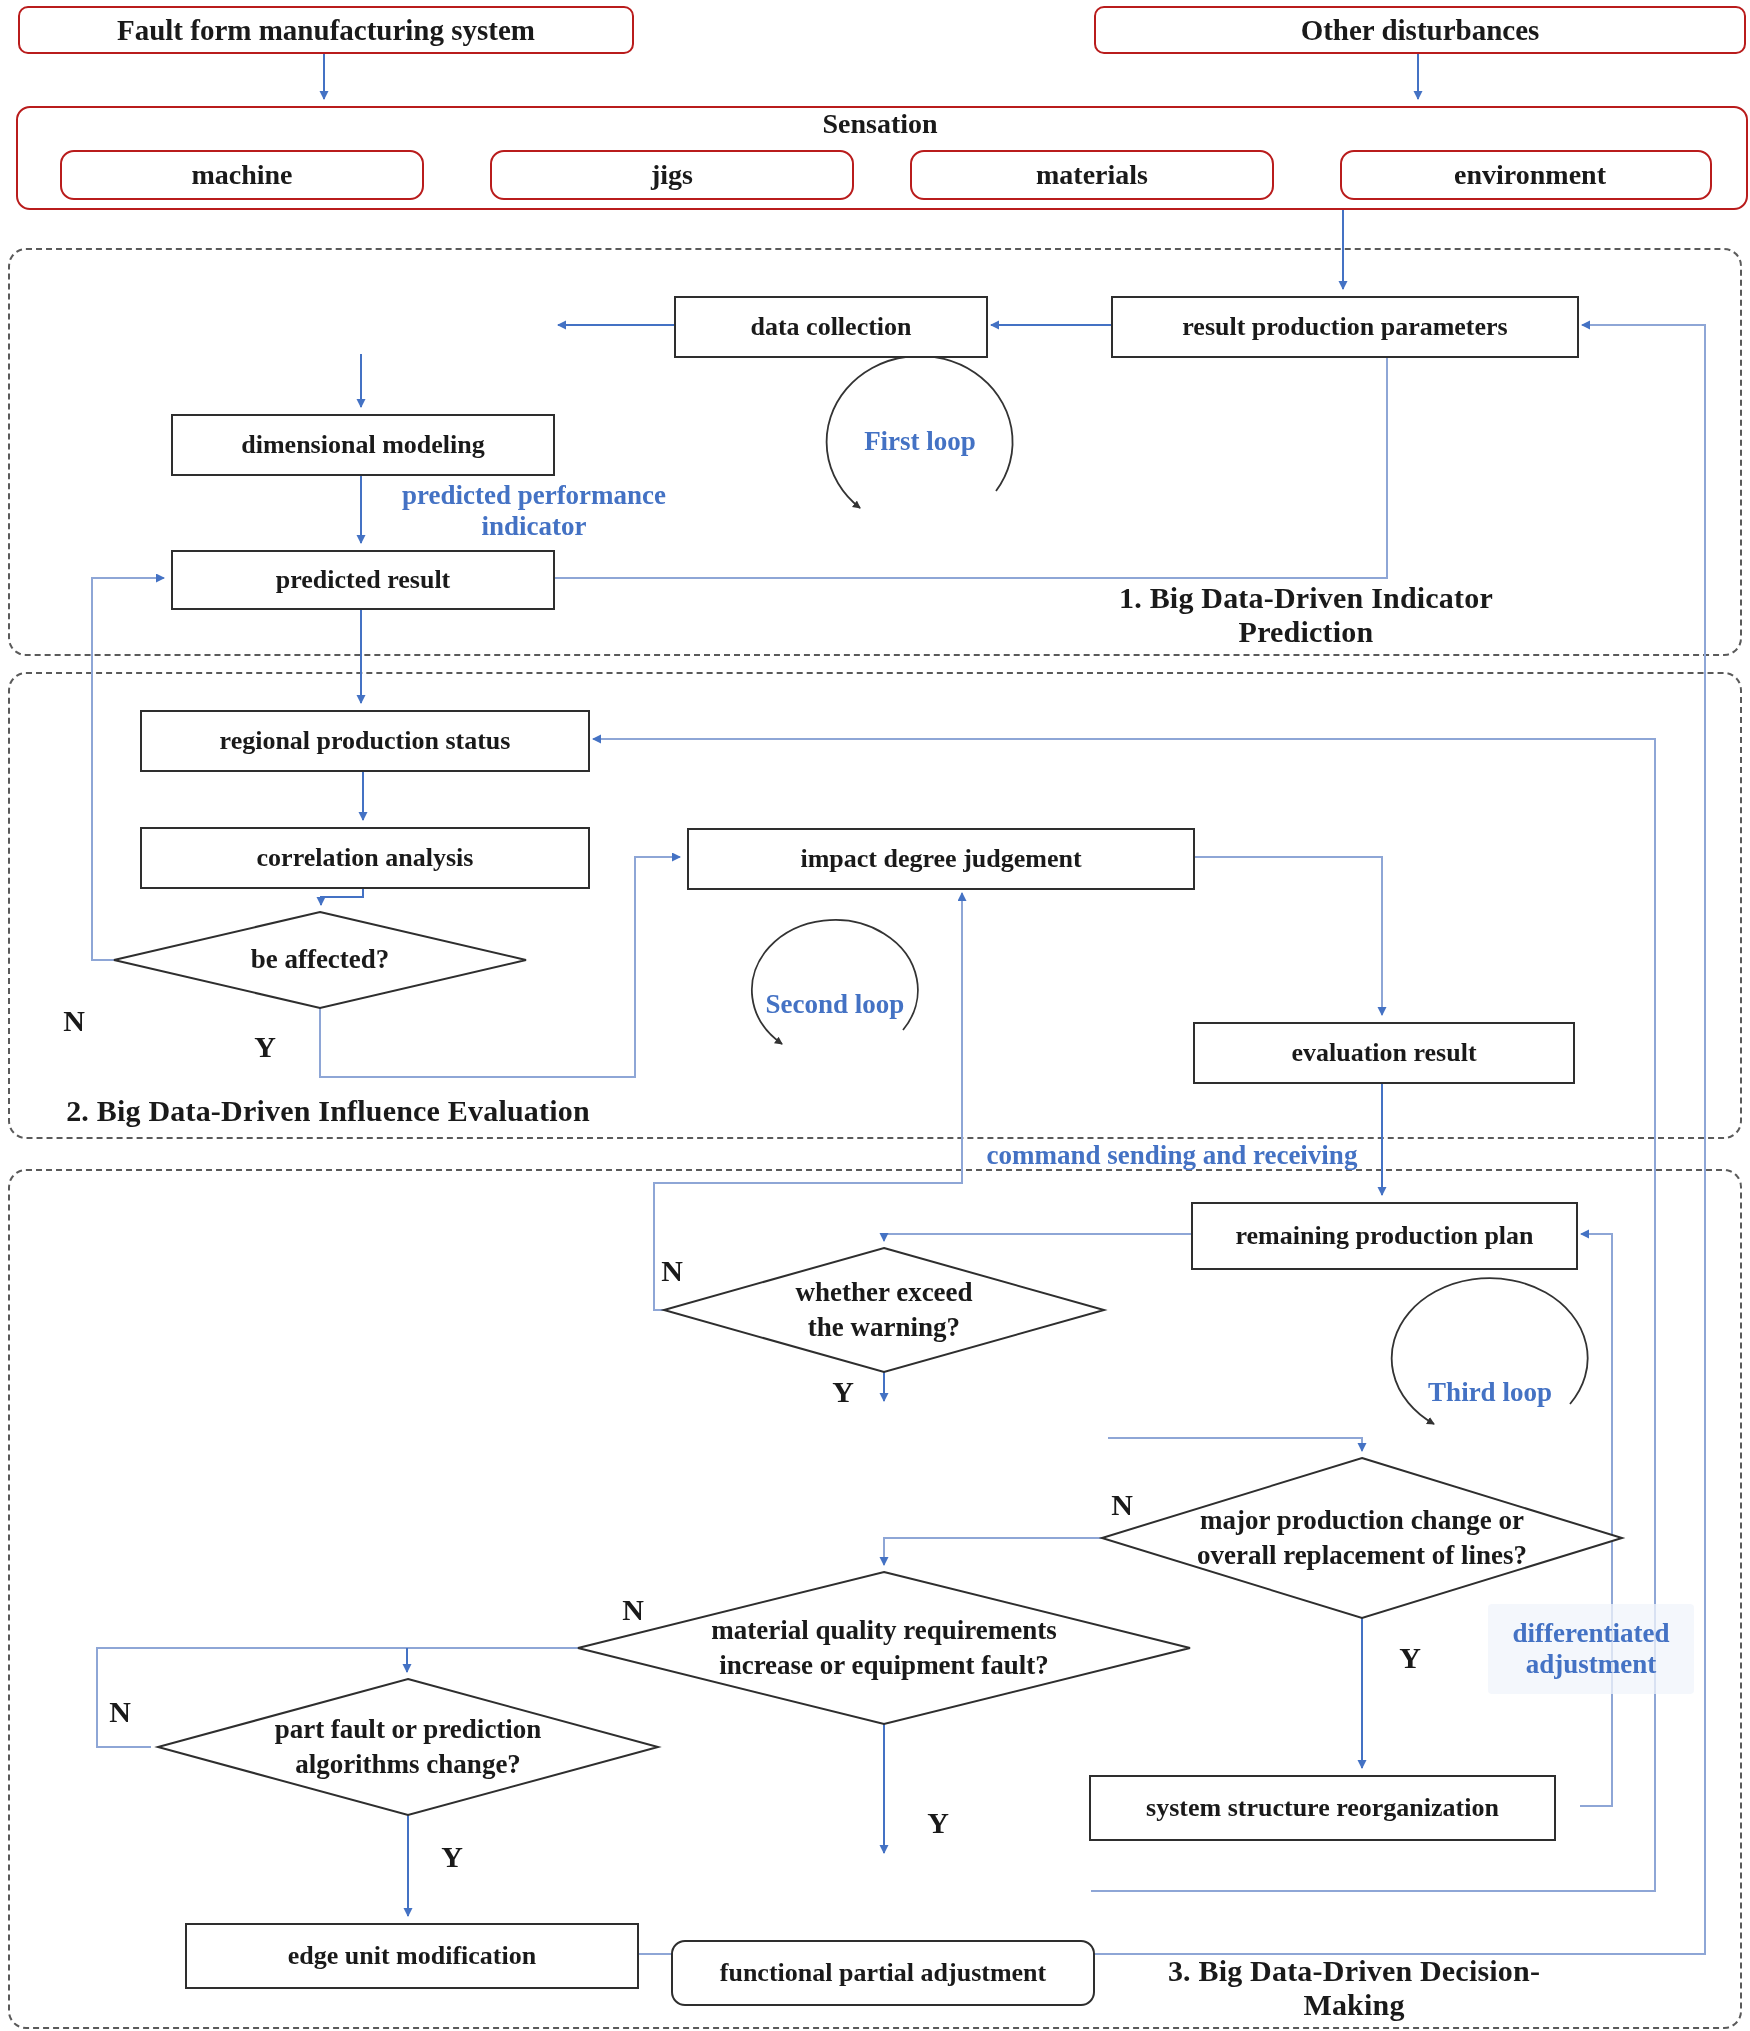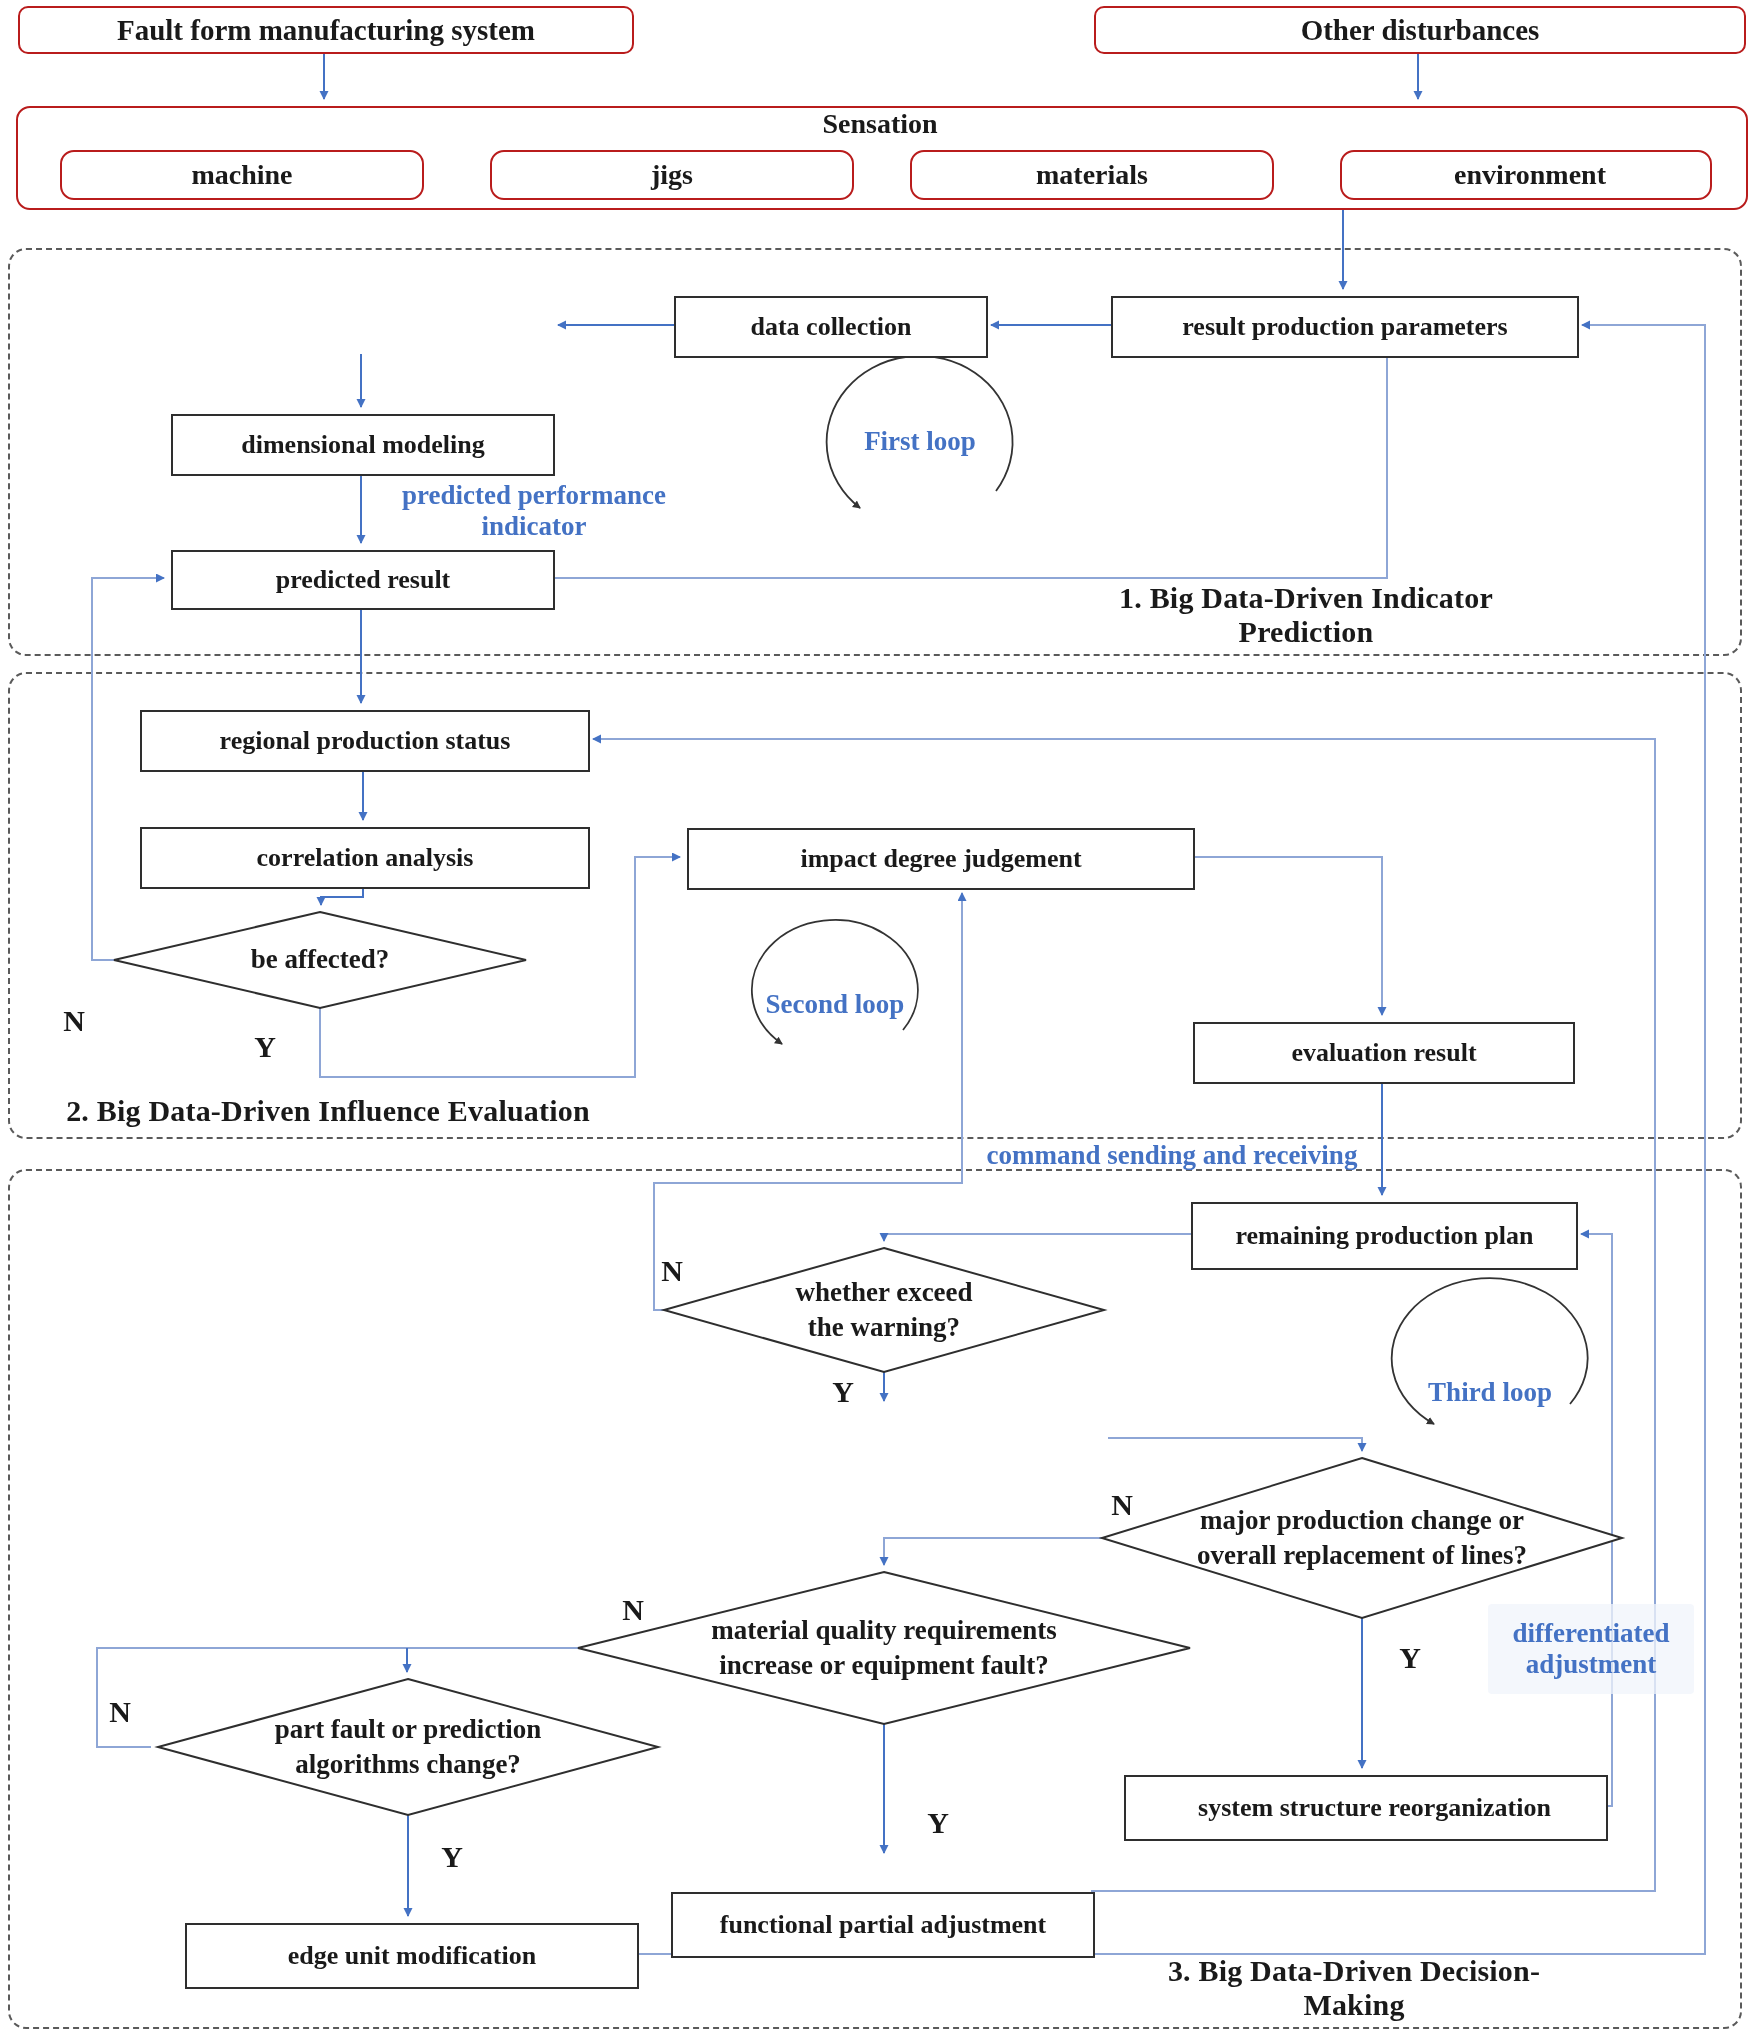--- a/index.html
+++ b/index.html
@@ -133,22 +133,22 @@
   <div class="box layer-box" style="left:687px;top:828px;width:504px;height:58px;z-index:6;">impact degree judgement</div>
   <div class="box layer-box" style="left:1193px;top:1022px;width:378px;height:58px;z-index:6;">evaluation result</div>
   <span class="lbl dlabel" style="left:320px;top:960px;z-index:6;">be affected?</span>
   <span class="lbl blue" style="left:835px;top:1004px;z-index:6;">Second loop</span>
   <span class="lbl blue" style="left:1172px;top:1155px;z-index:6;">command sending and receiving</span>
   <span class="lbl slabel" style="left:328px;top:1111px;z-index:6;">2. Big Data-Driven Influence Evaluation</span>
   <span class="lbl ny" style="left:74px;top:1021px;z-index:6;">N</span>
   <span class="lbl ny" style="left:265px;top:1047px;z-index:6;">Y</span>
 
   <div class="box layer-box" style="left:1191px;top:1202px;width:383px;height:64px;z-index:6;">remaining production plan</div>
-  <div class="box layer-box" style="left:1124px;top:1775px;width:463px;height:62px;z-index:6;padding-left:17px;">system structure reorganization</div>
-  <div class="box layer-box" style="left:671px;top:1892px;width:420px;height:62px;z-index:6;">functional partial adjustment</div>
+  <div class="box layer-box" style="left:1089px;top:1775px;width:463px;height:62px;z-index:6;">system structure reorganization</div>
+  <div class="box layer-box" style="left:671px;top:1940px;width:420px;height:62px;z-index:6;border-radius:14px;">functional partial adjustment</div>
   <div class="box layer-box" style="left:185px;top:1923px;width:450px;height:62px;z-index:6;">edge unit modification</div>
 
   <span class="lbl dlabel" style="left:884px;top:1310px;z-index:6;">whether exceed
 the warning?</span>
   <span class="lbl dlabel" style="left:1362px;top:1538px;z-index:6;">major production change or
 overall replacement of lines?</span>
   <span class="lbl dlabel" style="left:884px;top:1648px;z-index:6;">material quality requirements
 increase or equipment fault?</span>
   <span class="lbl dlabel" style="left:408px;top:1747px;z-index:6;">part fault or prediction
 algorithms change?</span>

